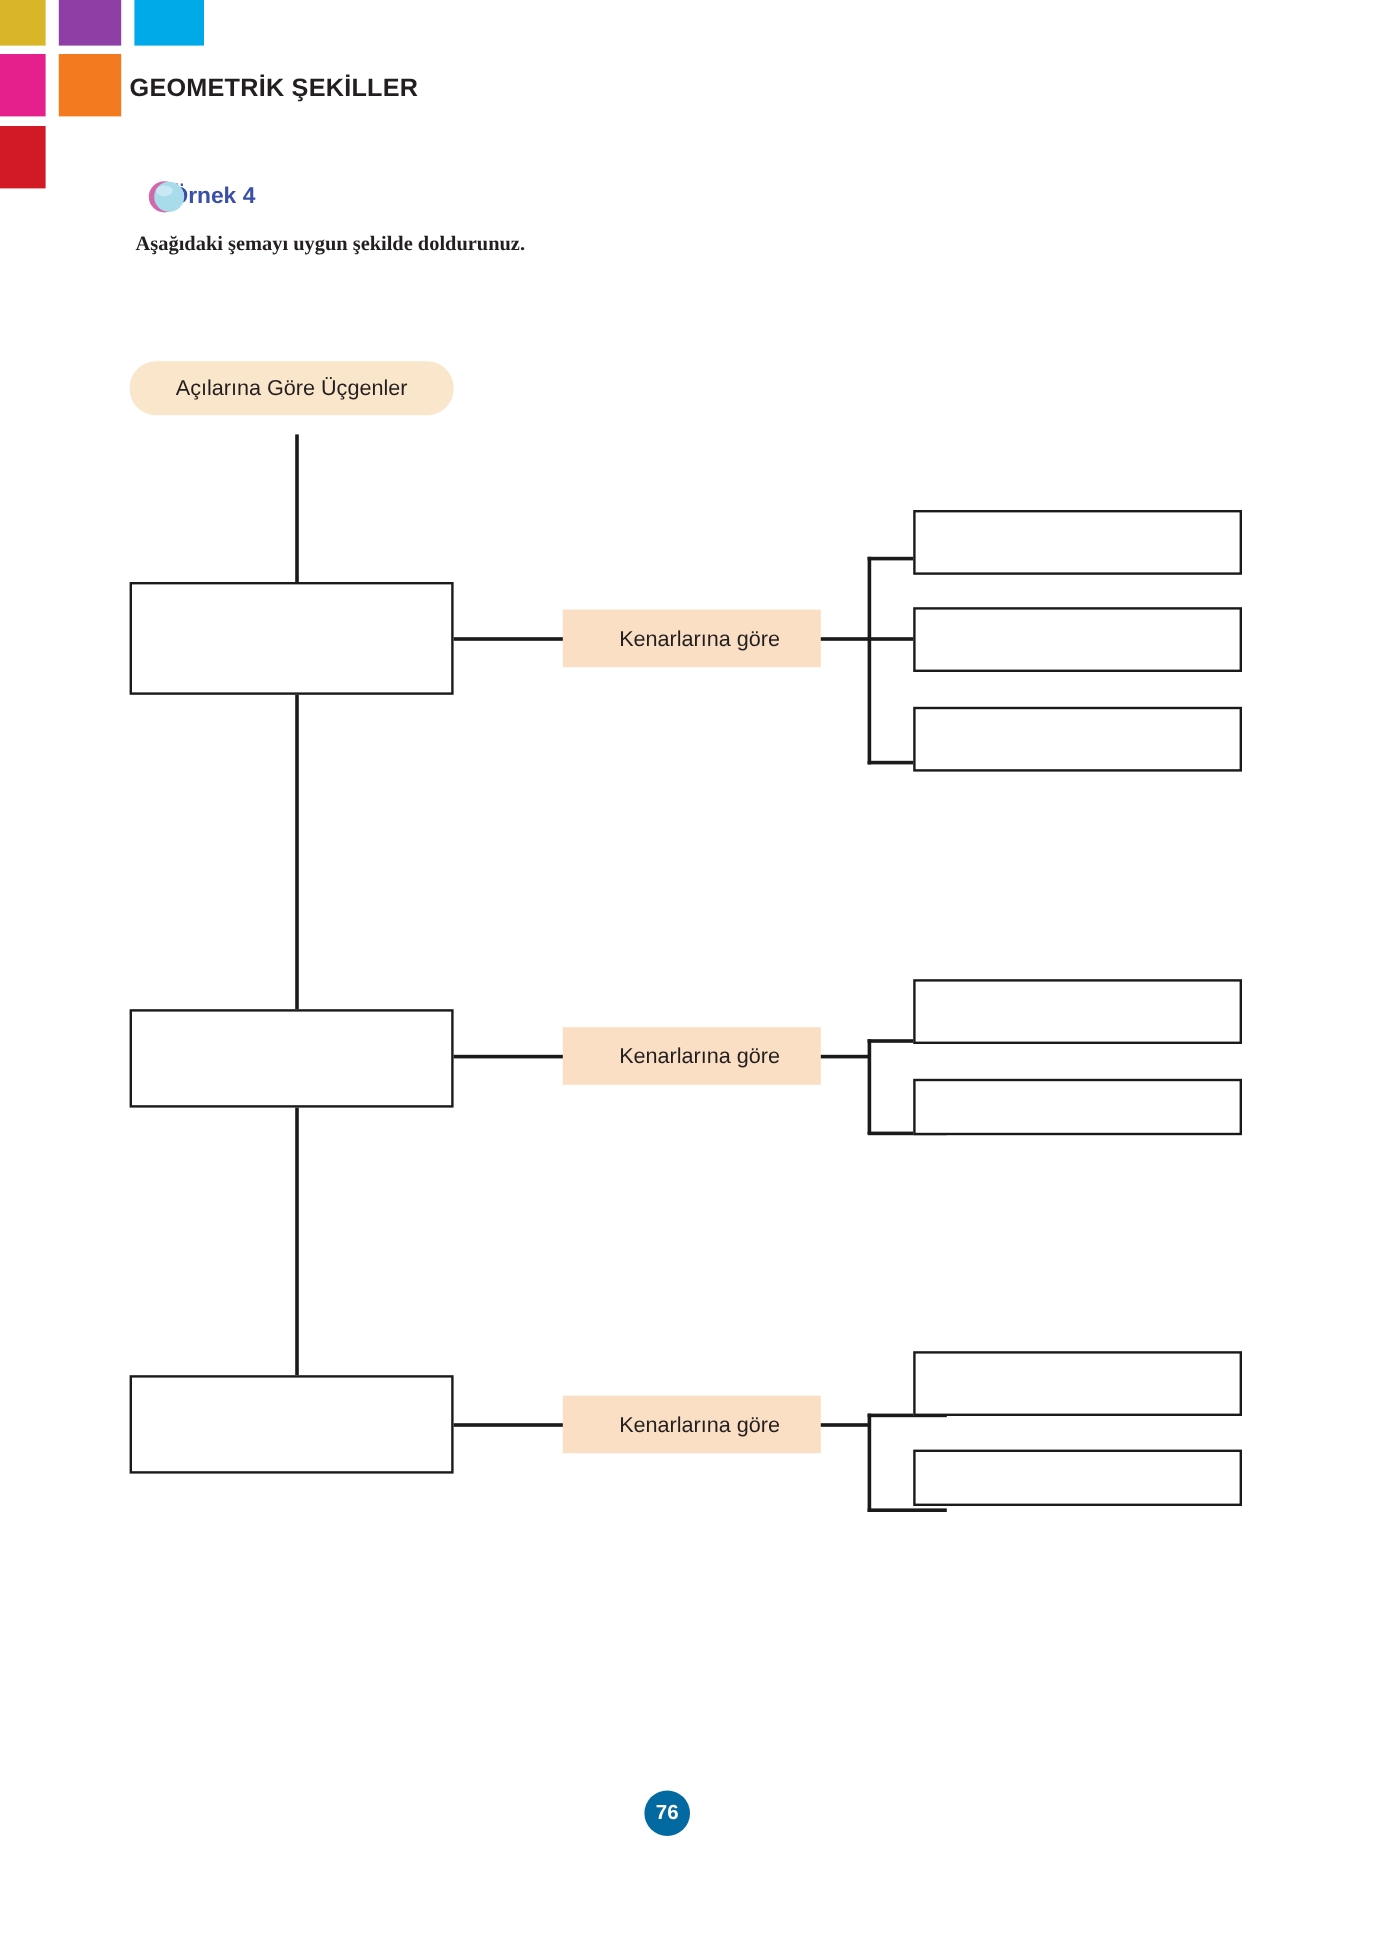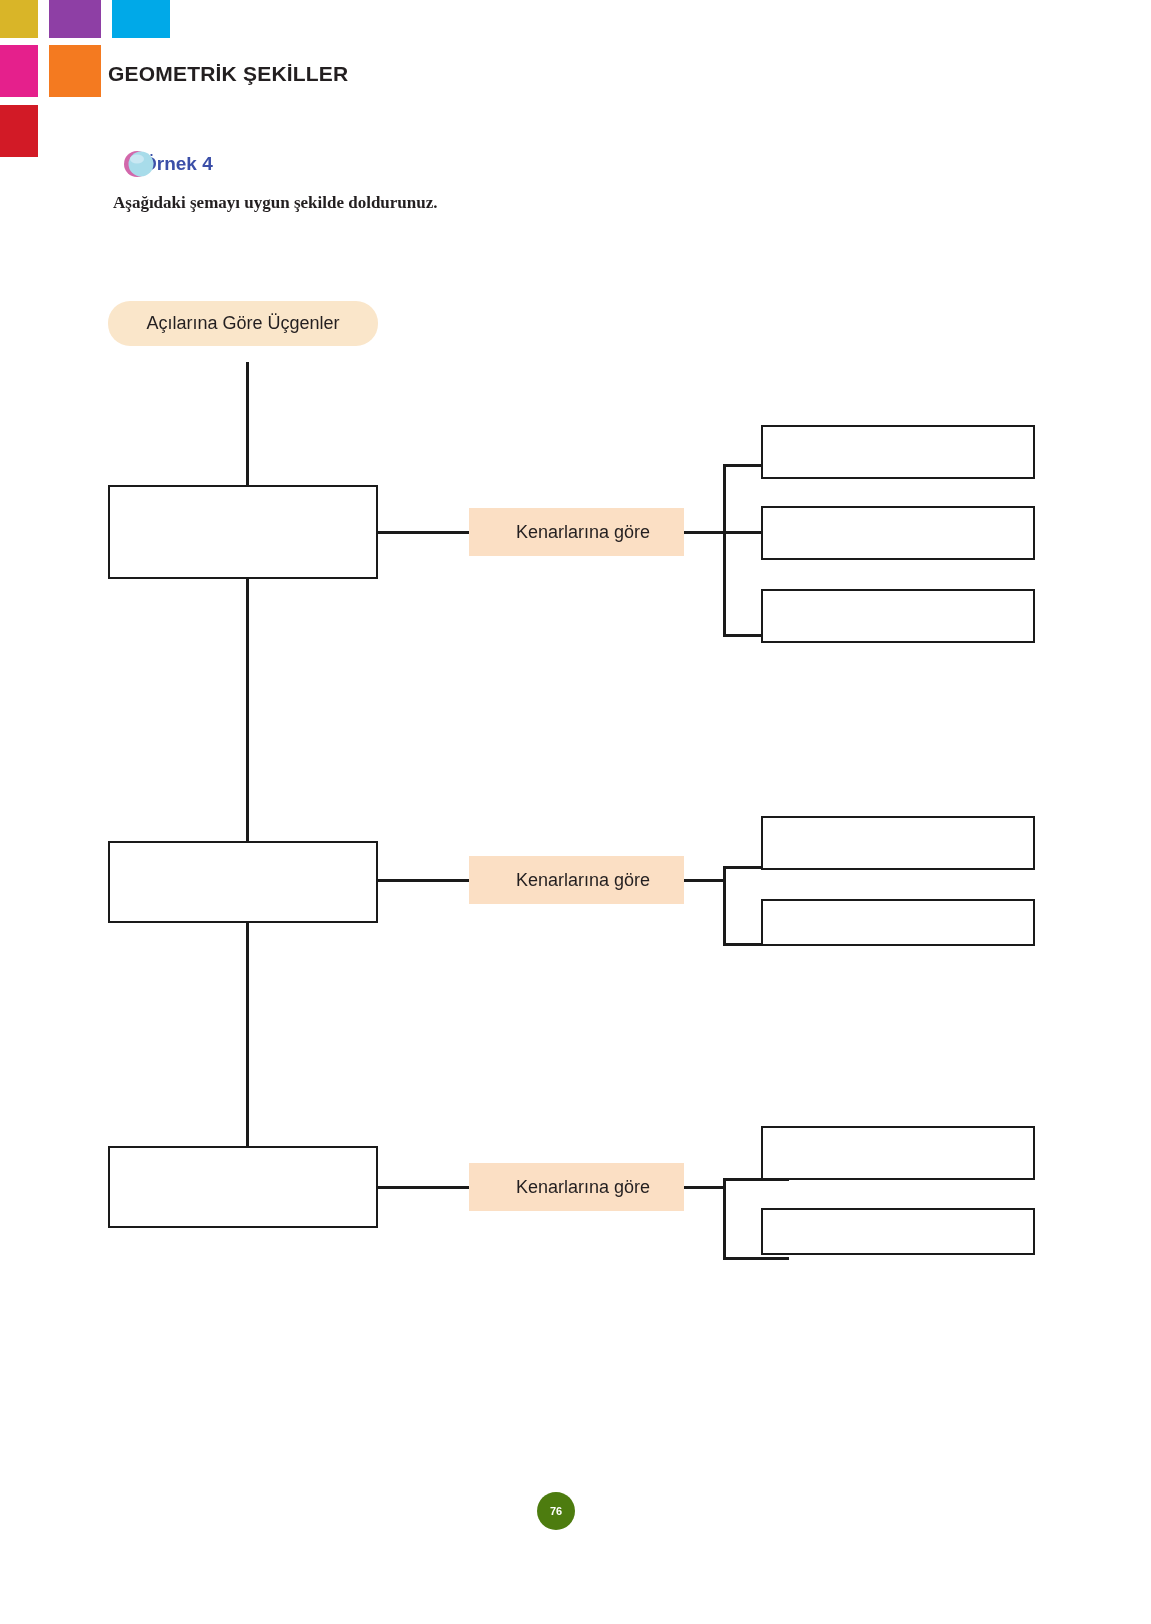--- a/index.html
+++ b/index.html
@@ -107,23 +107,23 @@
   }
 
   
   .page-number {
     position: absolute;
     left: 537px;
     top: 1492px;
     width: 38px;
     height: 38px;
     border-radius: 50%;
-    background: #4d7c0f;
+    background: #0369a1;
     color: #ffffff;
-    font-size: 11px;
+    font-size: 17px;
     font-weight: bold;
     display: flex;
     align-items: center;
     justify-content: center;
   }
 </style>
 </head>
 <body>
 
 <div id="page">

